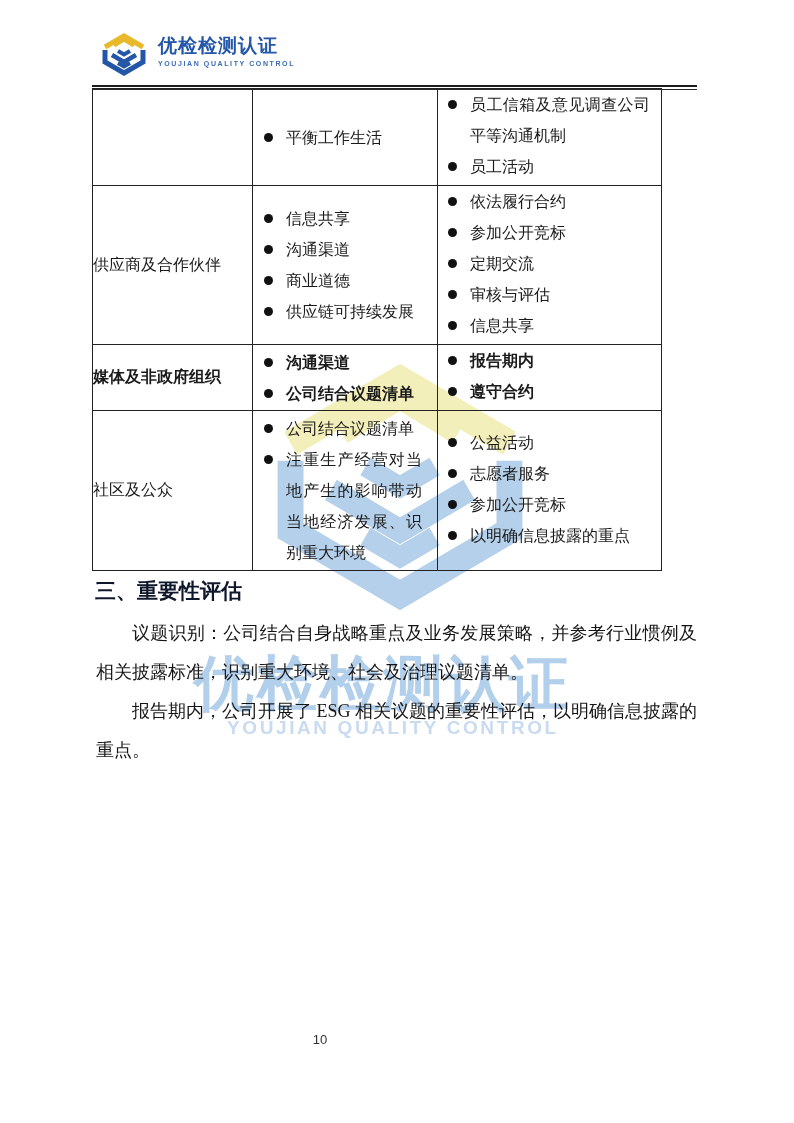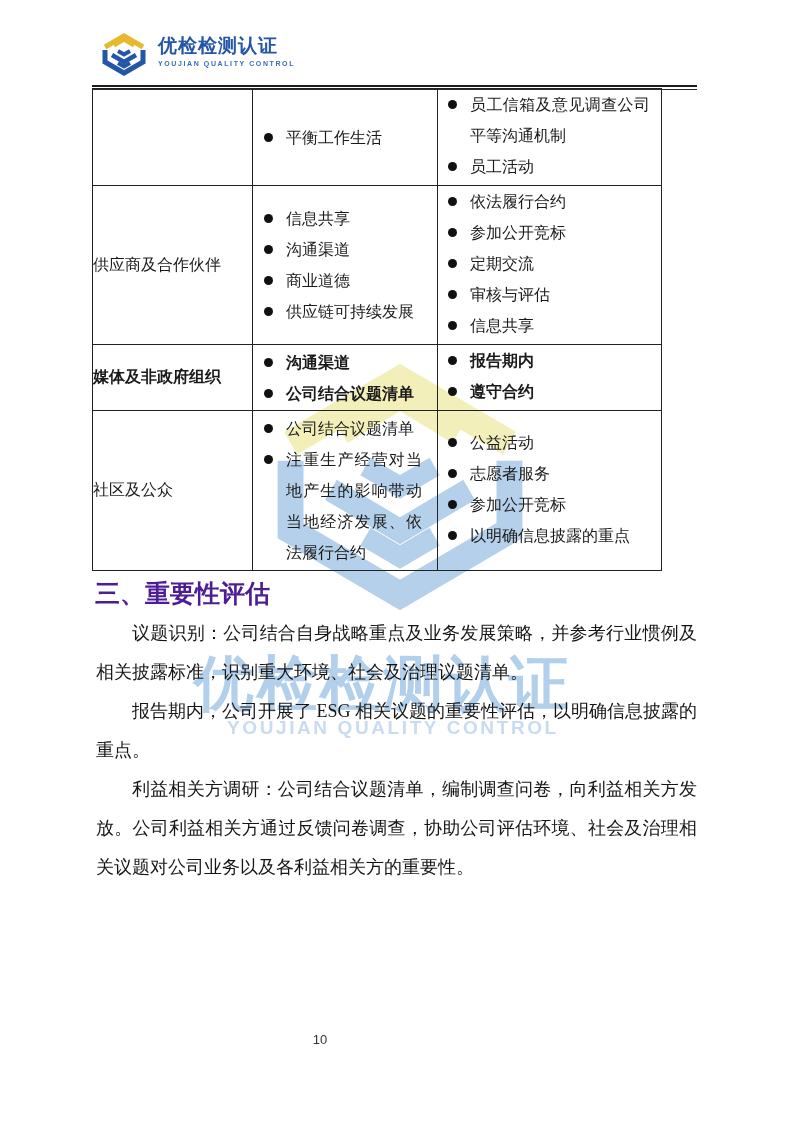--- a/index.html
+++ b/index.html
@@ -34,21 +34,21 @@
   .col-label{width:159px;text-align:left;}
   .col-ch{width:184px;}
   .col-resp{width:223px;}
   ul.cell-list{list-style:none;margin:0;padding:0 15px 0 33px;}
   .col-resp ul.cell-list{padding:0 11px 3px 32px;}
   ul.cell-list li{position:relative;line-height:31px;text-align:justify;}
   .dot{position:absolute;left:-22px;top:11px;width:9px;height:9px;border-radius:50%;
     background:#111;}
   
   .section-heading{position:absolute;left:95px;top:577px;z-index:1;
-    font-weight:bold;font-size:25px;color:#4c1d95;}
+    font-weight:bold;font-size:21px;color:#0f172a;}
   .body-text{position:absolute;left:96px;top:614px;width:601px;z-index:1;}
   .body-text p{margin:0;font-size:18px;line-height:39px;text-align:justify;
     text-indent:2em;color:#151515;}
   
   .footer{position:absolute;left:0;top:1032px;width:640px;text-align:center;z-index:1;
     font-family:"Liberation Sans","DejaVu Sans",sans-serif;font-size:13px;color:#333;}
 </style>
 </head>
 <body>
 
@@ -130,37 +130,36 @@
           <li><span class="dot"></span><span>报告期内</span></li>
           <li><span class="dot"></span><span>遵守合约</span></li>
         </ul>
       </td>
     </tr>
     <tr style="height:160px;">
       <td class="col-label">社区及公众</td>
       <td class="col-ch">
         <ul class="cell-list">
           <li><span class="dot"></span><span>公司结合议题清单</span></li>
-          <li><span class="dot"></span><span>注重生产经营对当地产生的影响带动当地经济发展、依法履行合约</span></li>
+          <li><span class="dot"></span><span>注重生产经营对当地产生的影响带动当地经济发展、识别重大环境</span></li>
         </ul>
       </td>
       <td class="col-resp">
         <ul class="cell-list">
           <li><span class="dot"></span><span>公益活动</span></li>
           <li><span class="dot"></span><span>志愿者服务</span></li>
           <li><span class="dot"></span><span>参加公开竞标</span></li>
           <li><span class="dot"></span><span>以明确信息披露的重点</span></li>
         </ul>
       </td>
     </tr>
   </tbody>
     </table>
 
   <div class="section-heading">三、重要性评估</div>
   <div class="body-text">
     <p>议题识别：公司结合自身战略重点及业务发展策略，并参考行业惯例及相关披露标准，识别重大环境、社会及治理议题清单。</p>
     <p>报告期内，公司开展了 ESG 相关议题的重要性评估，以明确信息披露的重点。</p>
-    <p>利益相关方调研：公司结合议题清单，编制调查问卷，向利益相关方发放。公司利益相关方通过反馈问卷调查，协助公司评估环境、社会及治理相关议题对公司业务以及各利益相关方的重要性。</p>
   </div>
 
   <div class="footer">10</div>
 
 </div>
 
 </body></html>

